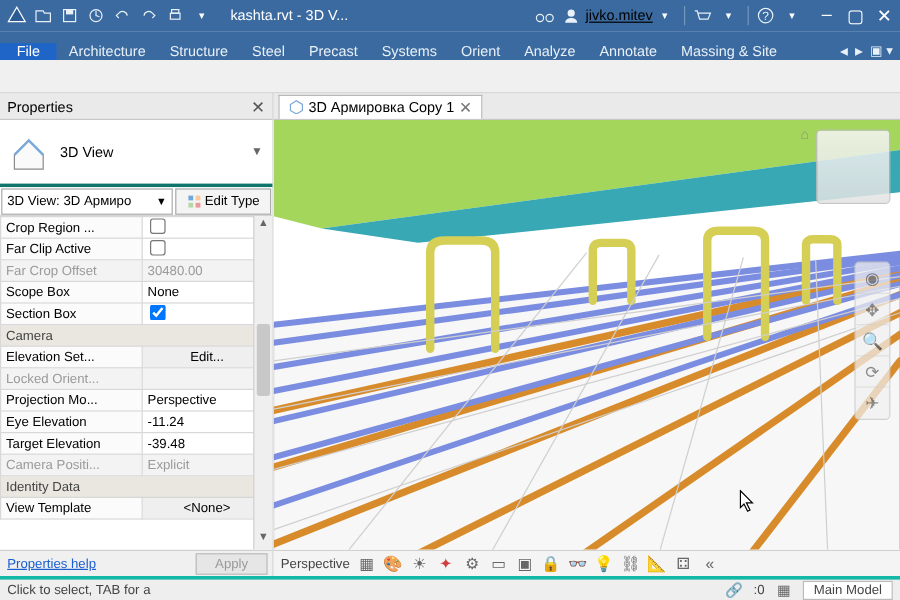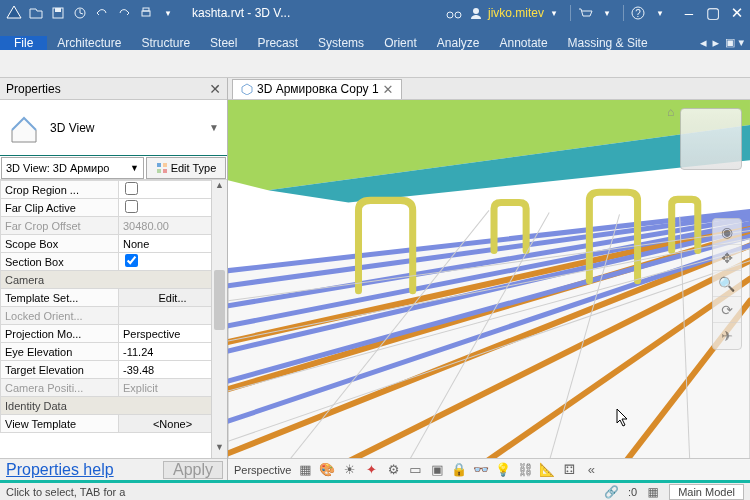--- a/index.html
+++ b/index.html
@@ -23,21 +23,21 @@
 
 .sub-bar { height: 28px; background: #f0f0f0; border-bottom: 1px solid #c8c8c8; }
 
 
 .main { display: flex; height: 402px; }
 
 
 .props { width: 228px; border-right: 1px solid #b8b8b8; background: #f4f4f4; display: flex; flex-direction: column; }
 .props-header { height: 22px; background: #eaeaea; border-bottom: 1px solid #c8c8c8; display: flex; align-items: center; padding: 0 6px; font-size: 12px; }
 .props-header .x { margin-left: auto; font-size: 14px; cursor: pointer; color: #555;}
-.type-sel { height: 56px; background: #fff; border-bottom: 1px solid #0f766e; display: flex; align-items: center; padding: 6px 8px; gap: 10px; }
+.type-sel { height: 56px; background: #fff; border-bottom: 3px solid #0f766e; display: flex; align-items: center; padding: 6px 8px; gap: 10px; }
 .type-sel .house { width: 32px; height: 32px; }
 .type-sel .tname { font-size: 12px; flex: 1; }
 .type-sel .dd { font-size: 10px; color: #666; cursor: pointer;}
 .filter-row { height: 24px; display: flex; align-items: center; border-bottom: 1px solid #d4d4d4; background: #fff;}
 .filter-row .cmb { flex: 1; height: 22px; border: 1px solid #aaa; margin: 1px; font-size: 11px; padding: 0 4px; display: flex; align-items: center; justify-content: space-between; background: #fff; cursor: pointer;}
 .filter-row .edit-type { width: 80px; height: 22px; border: 1px solid #aaa; margin: 1px; font-size: 11px; display: flex; align-items: center; justify-content: center; gap: 3px; background: #f4f4f4; cursor: pointer;}
 
 .grid-wrap { flex: 1; overflow: hidden; position: relative; background: #fff;}
 .pgrid { width: 100%; font-size: 11px; border-collapse: collapse; }
 .pgrid td { border: 1px solid #d8d8d8; height: 18px; padding: 0 4px; white-space: nowrap; overflow: hidden; }
@@ -45,21 +45,21 @@
 .pgrid .val { background: #fff; }
 .pgrid .disabled td { color: #9a9a9a; background: #f3f3f3; }
 .pgrid .cat td { background: #e9e7e0; font-weight: 500; color: #444; }
 .pgrid .btncell { text-align: center; background: #efefef; cursor: pointer; margin-top: 35px;}
 .pgrid input[type=checkbox] { margin-left: 2px; }
 .scrollbar { position: absolute; right: 0; top: 0; bottom: 0; width: 16px; background: #efefef; border-left: 1px solid #d0d0d0;}
 .scrollbar .thumb { position: absolute; left: 2px; right: 2px; top: 90px; height: 60px; background: #c8c8c8; border-radius: 2px; }
 .scrollbar .arr { position: absolute; left: 0; right: 0; height: 16px; text-align: center; font-size: 9px; color: #666; cursor: pointer;}
 .scrollbar .arr.top { top: 0; } .scrollbar .arr.bot { bottom: 0; }
 
-.props-footer { height: 22px; border-top: 1px solid #c8c8c8; display: flex; align-items: center; font-size: 16px; background: #f0f0f0;}
+.props-footer { height: 22px; border-top: 1px solid #c8c8c8; display: flex; align-items: center; font-size: 11px; background: #f0f0f0;}
 .props-footer .help { color: #1a5fd0; text-decoration: underline; padding-left: 6px; flex: 1; cursor: pointer;}
 .props-footer .apply { width: 60px; height: 18px; border: 1px solid #bbb; background: #e6e6e6; color: #999; text-align: center; margin-right: 4px; line-height: 16px; cursor: pointer;}
 
 
 .view { flex: 1; display: flex; flex-direction: column; position: relative; background: #f0f0f0;}
 .view-tabs { height: 22px; background: #eaeaea; border-bottom: 1px solid #c8c8c8; display: flex; align-items: center; padding-left: 4px; font-size: 12px;}
 .view-tabs .vtab { background: #fff; border: 1px solid #b8b8b8; border-bottom: none; padding: 2px 8px; display: flex; align-items: center; gap: 4px; cursor: pointer;}
 .view-tabs .vtab .cx { color: #777; font-size: 13px; cursor: pointer;}
 .canvas { flex: 1; background: #fff; position: relative; overflow: hidden; }
 
@@ -79,21 +79,21 @@
 
 
 .status { height: 20px; background: #eee; border-top: 3px solid #14b8a6; display: flex; align-items: center; font-size: 11px; padding: 0 6px; gap: 8px; color: #444;}
 .status .sep { flex: 1; }
 .status .mm { border: 1px solid #bbb; padding: 0 8px; height: 16px; line-height: 14px; background: #fff; cursor: pointer;}
 .status .si { width: 16px; text-align: center; font-size: 12px; color: #666; cursor: pointer;}
 
 
 .cursor-arrow { position: absolute; width: 14px; height: 20px; pointer-events: none; }
 
-.link { color: #fde047; cursor: pointer;}
+.link { color: #000000; text-decoration: underline; cursor: pointer;}
 </style>
 </head>
 <body>
 
 <div class="title-bar">
   <span class="ico">
     <svg width="18" height="18">
         <path d="M2 14 L9 2 L16 14 Z" fill="#2a5b93" stroke="#fff" stroke-width="1"></path>
       </svg>
   </span>
@@ -240,21 +240,21 @@
             <td class="val">None</td>
             </tr>
         <tr>
               <td class="label">Section Box</td>
             <td class="val"><input type="checkbox" checked="" style=""></td>
             </tr>
         <tr class="cat">
               <td colspan="2">Camera</td>
             </tr>
         <tr>
-              <td class="label">Template Set...</td>
+              <td class="label">Elevation Set...</td>
             <td class="val btncell">Edit...</td>
             </tr>
         <tr class="disabled">
               <td class="label">Locked Orient...</td>
             <td class="val"></td>
             </tr>
         <tr>
               <td class="label">Projection Mo...</td>
             <td class="val">Perspective</td>
             </tr>

